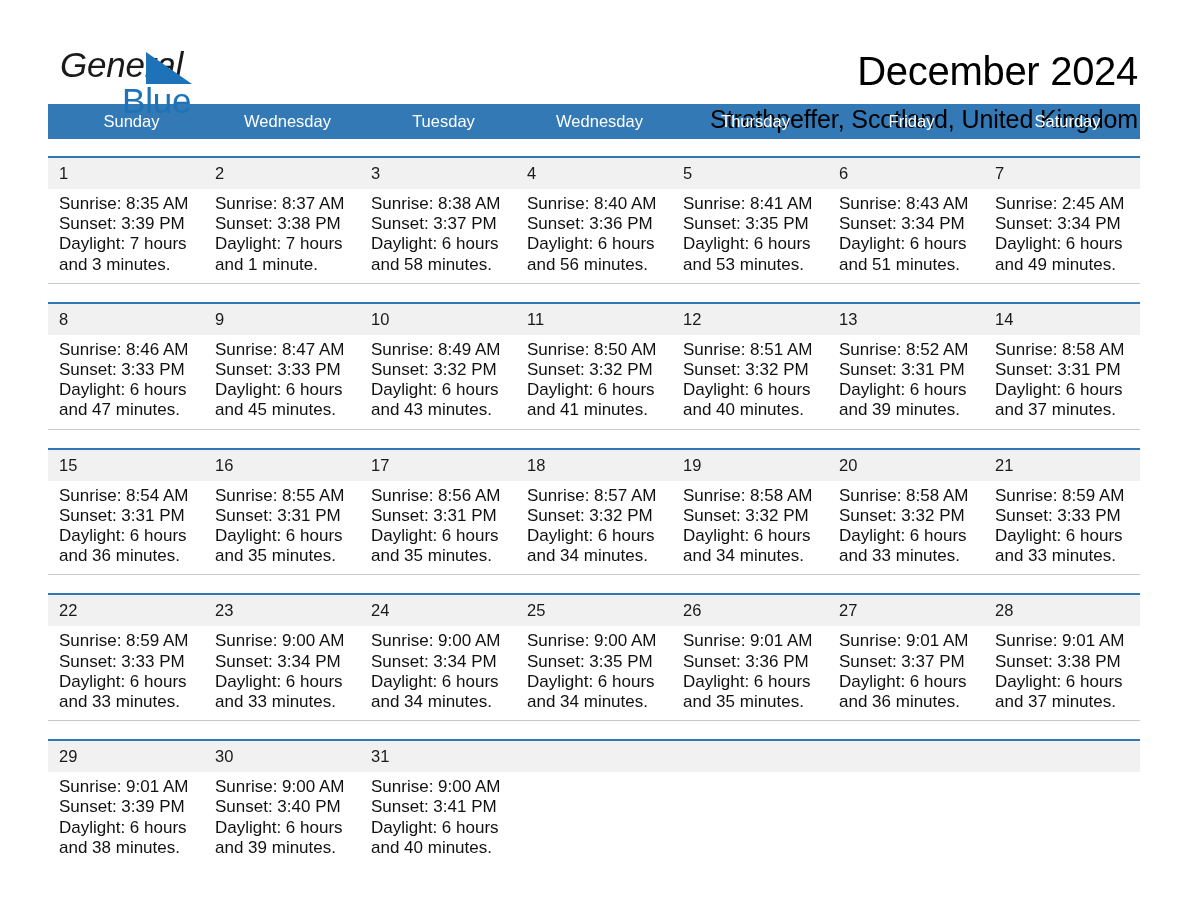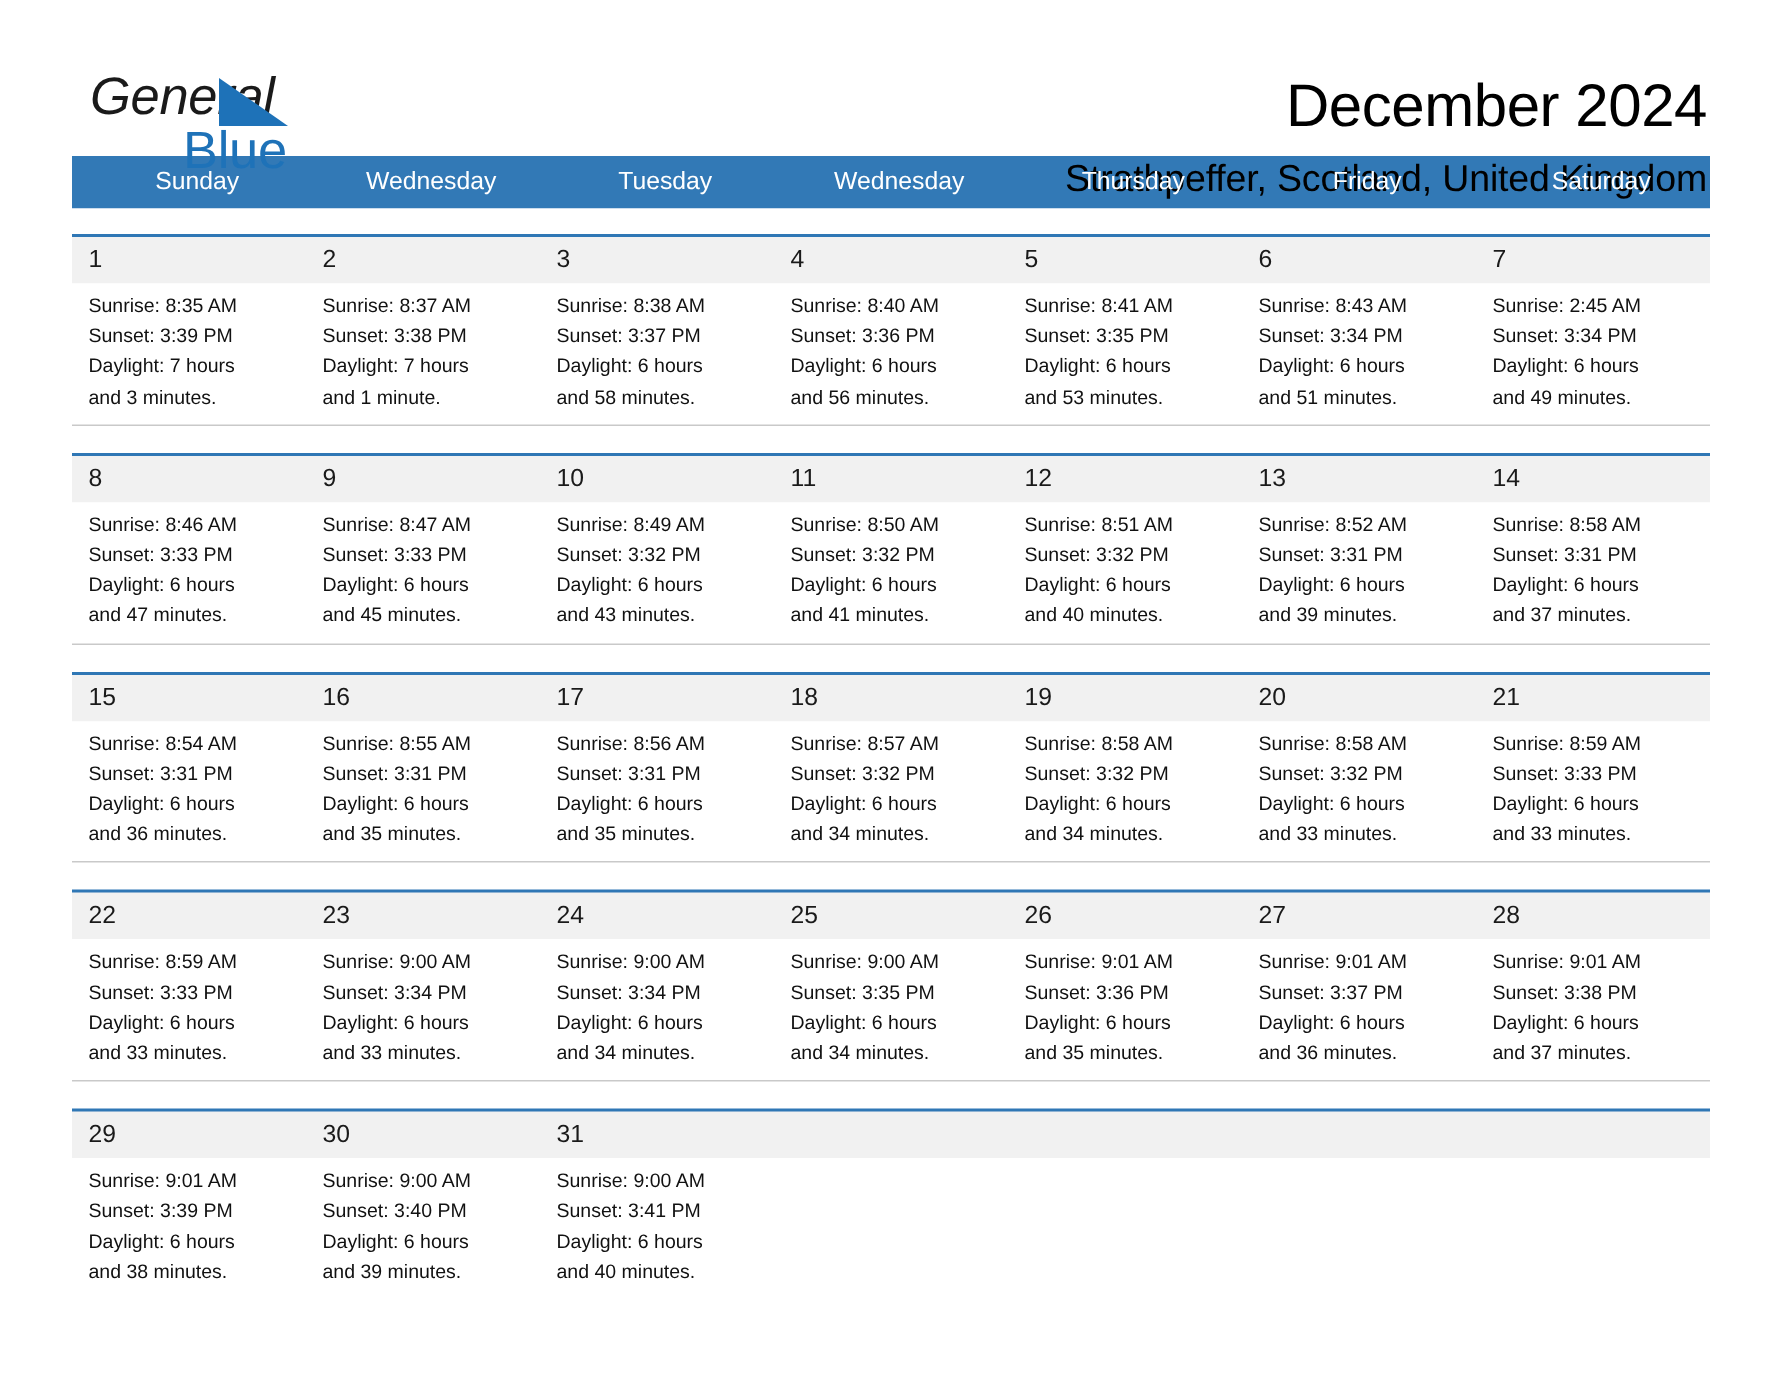--- a/index.html
+++ b/index.html
@@ -124,21 +124,21 @@
     line-height: 20px;
     color: #1a1a1a;
     vertical-align: top;
     height: 26px;
     box-sizing: border-box;
   }
 
   .detail-row td {
     background: #ffffff;
     padding: 5px 10px 8px 11px;
-    font-size: 13px;
+    font-size: 17px;
     line-height: 20.2px;
     color: #111111;
     vertical-align: top;
     height: 84px;
     box-sizing: border-box;
   }
   .detail-row td .line { display: block; white-space: nowrap; }
   .detail-row td.empty { background: #ffffff; }
 </style>
 </head>

